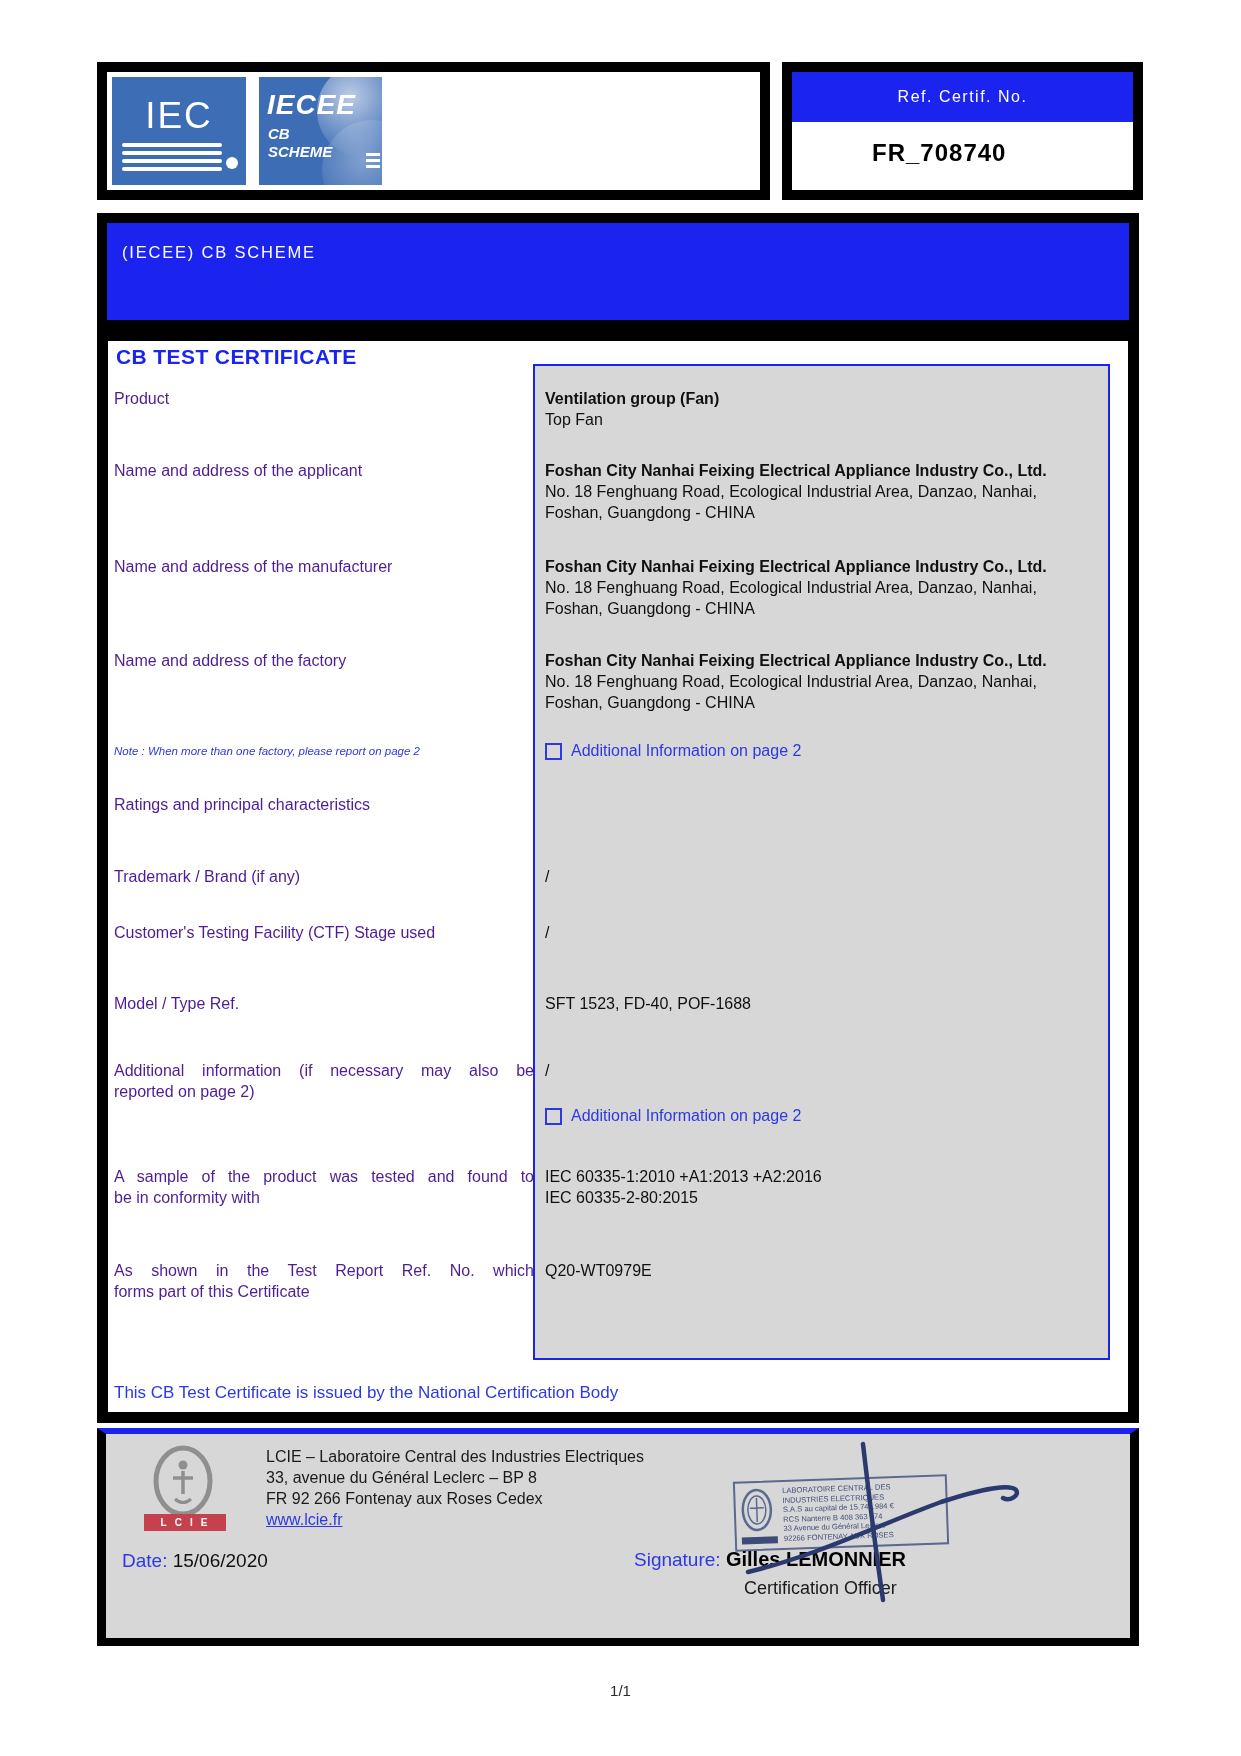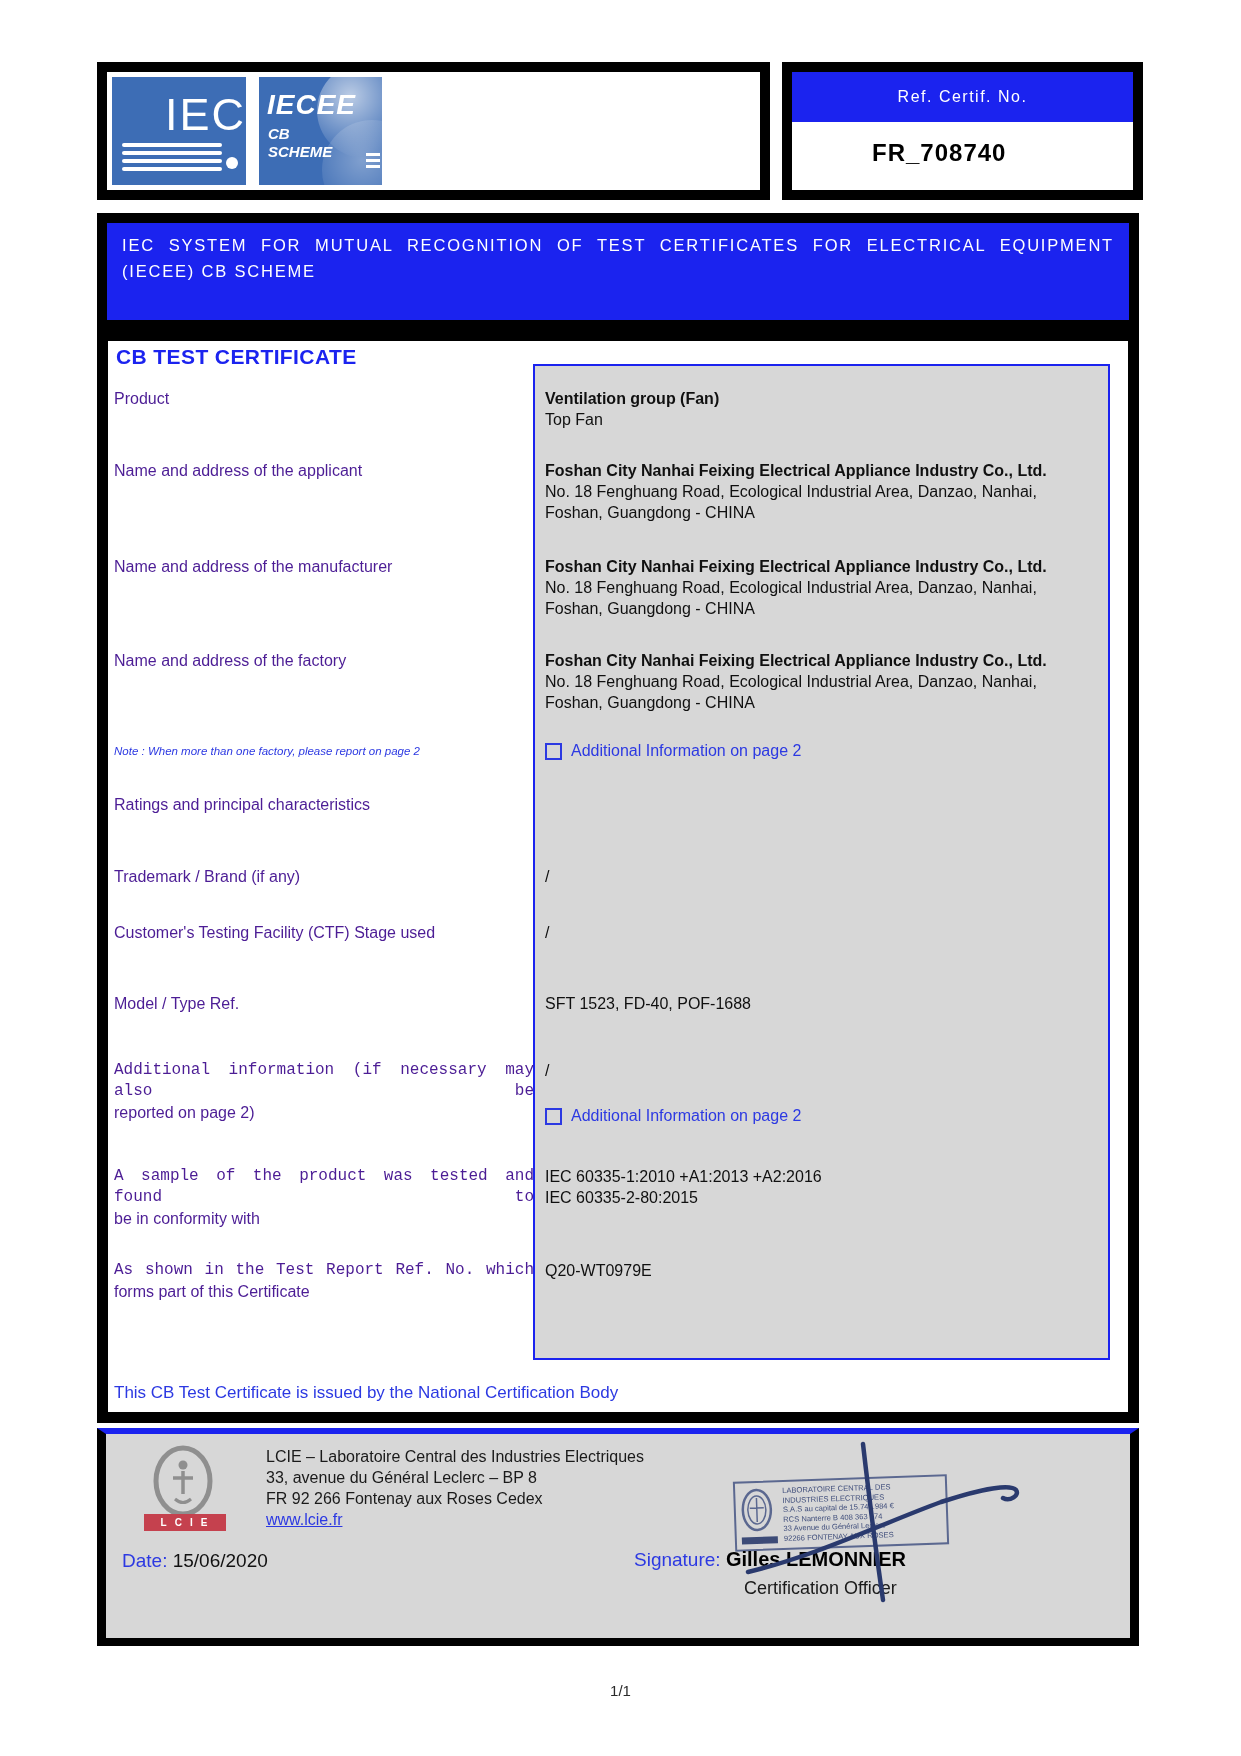--- a/index.html
+++ b/index.html
@@ -3,21 +3,21 @@
 <meta charset="utf-8">
 <style>
   html,body{margin:0;padding:0;background:#fff;}
   .page{position:relative;width:1241px;height:1756px;background:#fff;
         font-family:"Liberation Sans",sans-serif;color:#111;overflow:hidden;}
 
   
   .hbox-left{position:absolute;left:97px;top:62px;width:673px;height:138px;
              border:10px solid #000;background:#fff;box-sizing:border-box;}
   .iec-logo{position:absolute;left:5px;top:5px;width:134px;height:108px;background:#3d6db5;}
-  .iec-text{color:#fff;font-size:45px;letter-spacing:2px;text-align:right;margin-top:12px;}
+  .iec-text{color:#fff;font-size:37px;letter-spacing:2px;text-align:center;margin-top:18px;}
   .iec-lines{position:absolute;left:10px;bottom:10px;width:100px;}
   .iec-lines i{display:block;height:4px;background:#fff;margin-bottom:4px;border-radius:2px;}
   .iec-dot{position:absolute;right:8px;bottom:16px;width:12px;height:12px;border-radius:50%;background:#fff;}
   .iecee-logo{position:absolute;left:152px;top:5px;width:123px;height:108px;background:#3d6db5;overflow:hidden;}
   .iecee-sphere{position:absolute;right:-30px;top:-14px;width:95px;height:95px;border-radius:50%;
                 background:radial-gradient(circle at 35% 35%,rgba(255,255,255,.65),rgba(255,255,255,0) 70%);}
   .iecee-sphere2{position:absolute;right:-40px;bottom:-35px;width:100px;height:100px;border-radius:50%;
                 background:radial-gradient(circle at 40% 40%,rgba(255,255,255,.35),rgba(255,255,255,0) 70%);}
   .iecee-title{position:relative;color:#fff;font-style:italic;font-weight:bold;font-size:28px;margin:12px 0 0 8px;letter-spacing:1px;}
   .iecee-cb{position:relative;color:#fff;font-style:italic;font-weight:bold;font-size:15px;margin:4px 0 0 9px;}
@@ -37,21 +37,21 @@
   .banner-l1{font-size:16.5px;letter-spacing:1.8px;text-align:justify;text-align-last:justify;}
   .banner-l2{font-size:16.5px;letter-spacing:1.8px;margin-top:7px;}
 
   
   .main{position:absolute;left:97px;top:330px;width:1042px;height:1093px;border:11px solid #000;
         background:#fff;box-sizing:border-box;}
   .cb-title{position:absolute;left:8px;top:4px;font-size:21px;font-weight:bold;color:#1b23ef;letter-spacing:.4px;}
   .panel{position:absolute;left:425px;top:23px;width:577px;height:996px;background:#d7d7d7;
          border:2px solid #1b23ef;box-sizing:border-box;}
   .lbl{position:absolute;left:6px;width:420px;color:#4c1d95;font-size:16px;line-height:21px;}
-  .lbl .j{display:block;text-align:justify;text-align-last:justify;font-family:Liberation Mono, monospace;}
+  .lbl .j{display:block;text-align:justify;text-align-last:justify;}
   .note{position:absolute;left:6px;width:420px;color:#2c39e2;font-size:11.5px;font-style:italic;}
   .val{position:absolute;left:437px;width:550px;font-size:16px;line-height:21px;color:#101010;}
   .b{font-weight:bold;}
   .chk{position:absolute;left:437px;display:flex;align-items:center;color:#2c39e2;font-size:16px;}
   .chk-box{display:inline-block;width:13px;height:13px;border:2px solid #2c39e2;margin-right:9px;background:#d7d7d7;}
   .issued{position:absolute;left:6px;top:1042px;font-size:17px;color:#2c39e2;}
 
   
   .footer{position:absolute;left:97px;top:1428px;width:1042px;height:218px;box-sizing:border-box;
           background:#d7d7d7;border-top:6px solid #1b23ef;border-left:9px solid #000;
@@ -103,21 +103,20 @@
         </div>
     </div>
   </div>
 
   <div class="hbox-right">
     <div class="ref-label">Ref. Certif. No.</div>
     <div class="ref-value">FR_708740</div>
   </div>
 
   <div class="banner">
-    <div class="banner-l1">IEC SYSTEM FOR MUTUAL RECOGNITION OF TEST CERTIFICATES FOR ELECTRICAL EQUIPMENT</div>
     <div class="banner-l2">(IECEE) CB SCHEME</div>
   </div>
 
   <div class="main">
     <div class="cb-title">CB TEST CERTIFICATE</div>
     <div class="panel"></div>
 
     <div class="lbl" style="top:47px">Product</div>
     <div class="val" style="top:47px">
       <div class="b">Ventilation group (Fan)</div>

